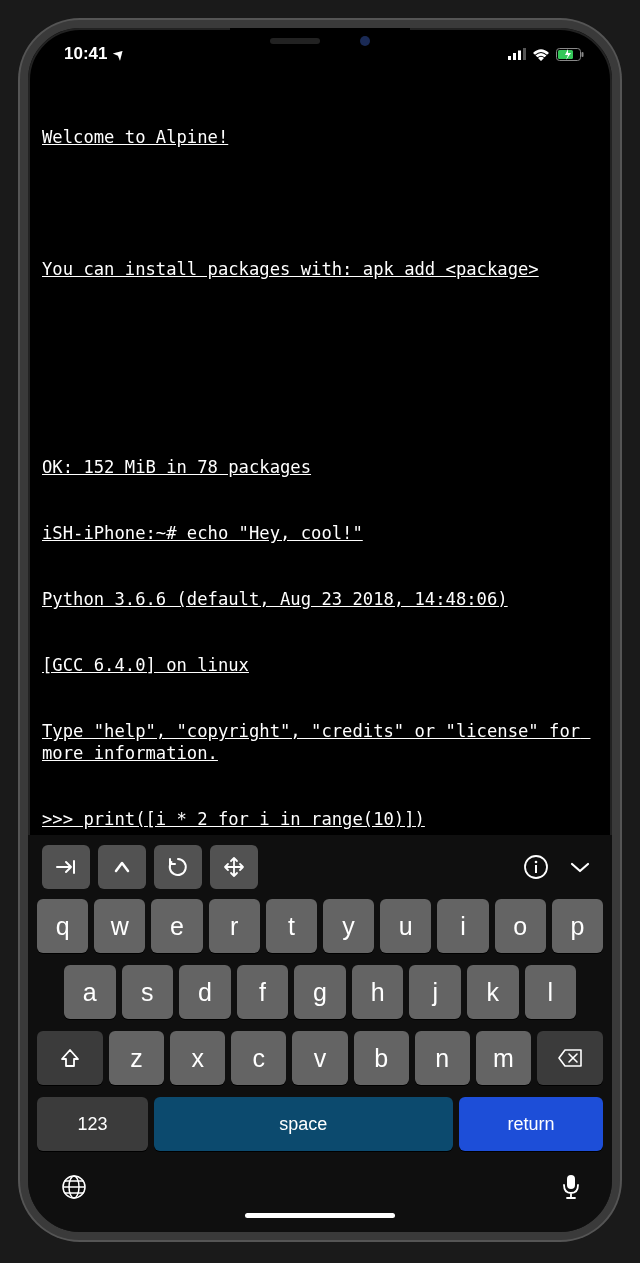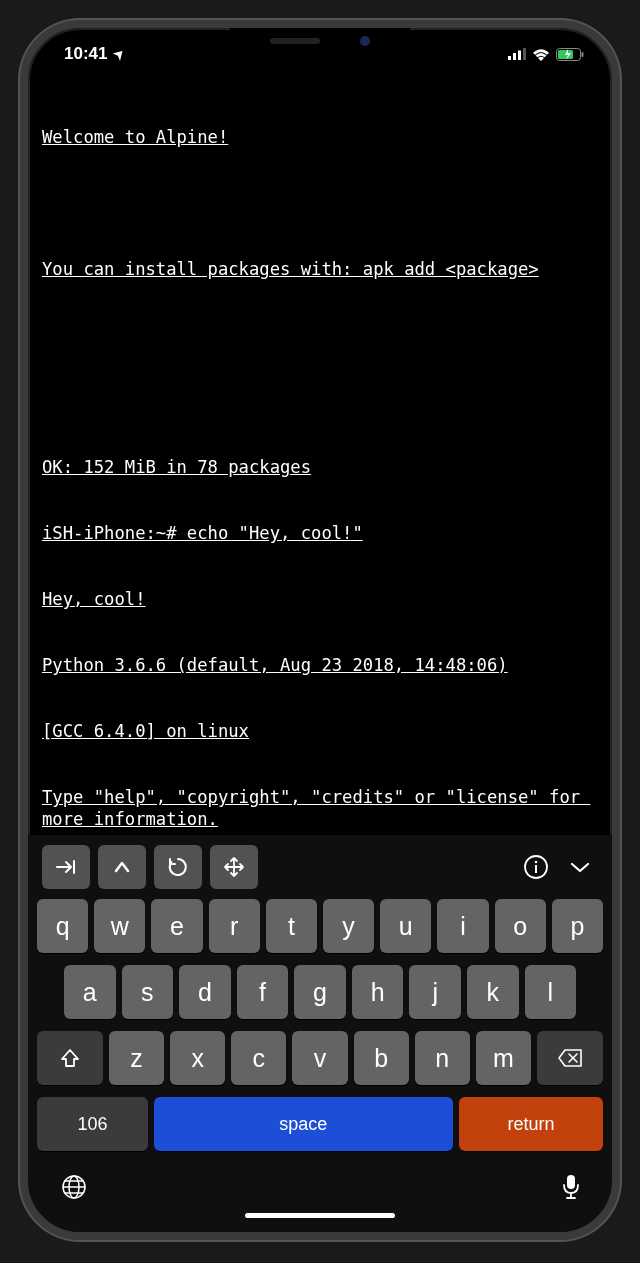--- a/index.html
+++ b/index.html
@@ -96,23 +96,23 @@
     color:#fff;
     font-size:25px;
     font-weight:300;
     box-shadow: 0 1px 0 #000;
   }
   .key.dark { background:#3b3b3b; }
   .key.fn { flex: 0 0 66px; font-size:22px;}
   .row2 { padding: 0 30px; }
   .space-row { display:flex; gap:6px; padding:0 3px; margin-bottom:10px;}
   .space-row .key { height:54px; font-size:18px; }
-  .space-key { flex: 2.7; background:#1d4ed8;}
+  .space-key { flex: 2.7; background:#0c4a6e;}
   .num-key { flex:1; background:#3b3b3b;}
-  .return-key { flex:1.3; background:#c2410c;}
+  .return-key { flex:1.3; background:#1d4ed8;}
   .bottom-row {
     display:flex; justify-content:space-between;
     padding: 12px 26px 8px 26px;
     color:#fff;
   }
   .home-indicator {
     width:150px; height:5px;
     background:#fff; border-radius:3px;
     margin: 4px auto 8px auto;
   }
@@ -155,21 +155,20 @@
   </div>
 
   <div class="terminal">
     <div class="line">Welcome to Alpine!</div>
     <div class="line"></div>
     <div class="line">You can install packages with: apk add &lt;package&gt;</div>
     <div class="line"></div>
     <div class="line"></div>
     <div class="line">OK: 152 MiB in 78 packages</div>
     <div class="line">iSH-iPhone:~# echo "Hey, cool!"</div>
-    <div class="line">Hey, cool!</div>
     <div class="line">Python 3.6.6 (default, Aug 23 2018, 14:48:06)</div>
     <div class="line">[GCC 6.4.0] on linux</div>
     <div class="line">Type "help", "copyright", "credits" or "license" for more information.</div>
     <div class="line">&gt;&gt;&gt; print([i * 2 for i in range(10)])</div>
     <div class="line">[0, 2, 4, 6, 8, 10, 12, 14, 16, 18]</div>
     <div class="line">&gt;&gt;&gt;</div>
     
   </div>
 
   <div class="keyboard-area">
@@ -250,21 +249,21 @@
       <div class="key">m</div>
       <div class="key dark fn">
         <svg width="26" height="20" viewBox="0 0 26 20">
             <path d="M8 2 L24 2 L24 18 L8 18 L2 10 Z" stroke="#fff" stroke-width="1.6" fill="none" stroke-linejoin="round"></path>
             <path d="M12 6 L20 14 M20 6 L12 14" stroke="#fff" stroke-width="1.6" stroke-linecap="round"></path>
           </svg>
       </div>
     </div>
 
     <div class="space-row">
-      <div class="key num-key">106</div>
+      <div class="key num-key">123</div>
       <div class="key space-key">space</div>
       <div class="key return-key">return</div>
     </div>
 
     <div class="bottom-row">
       <div>
         <svg width="28" height="28" viewBox="0 0 28 28">
             <circle cx="14" cy="14" r="11" stroke="#fff" stroke-width="1.5" fill="none"></circle>
             <ellipse cx="14" cy="14" rx="5" ry="11" stroke="#fff" stroke-width="1.5" fill="none"></ellipse>
             <path d="M3 14 L25 14 M4.5 8 L23.5 8 M4.5 20 L23.5 20" stroke="#fff" stroke-width="1.5"></path>

